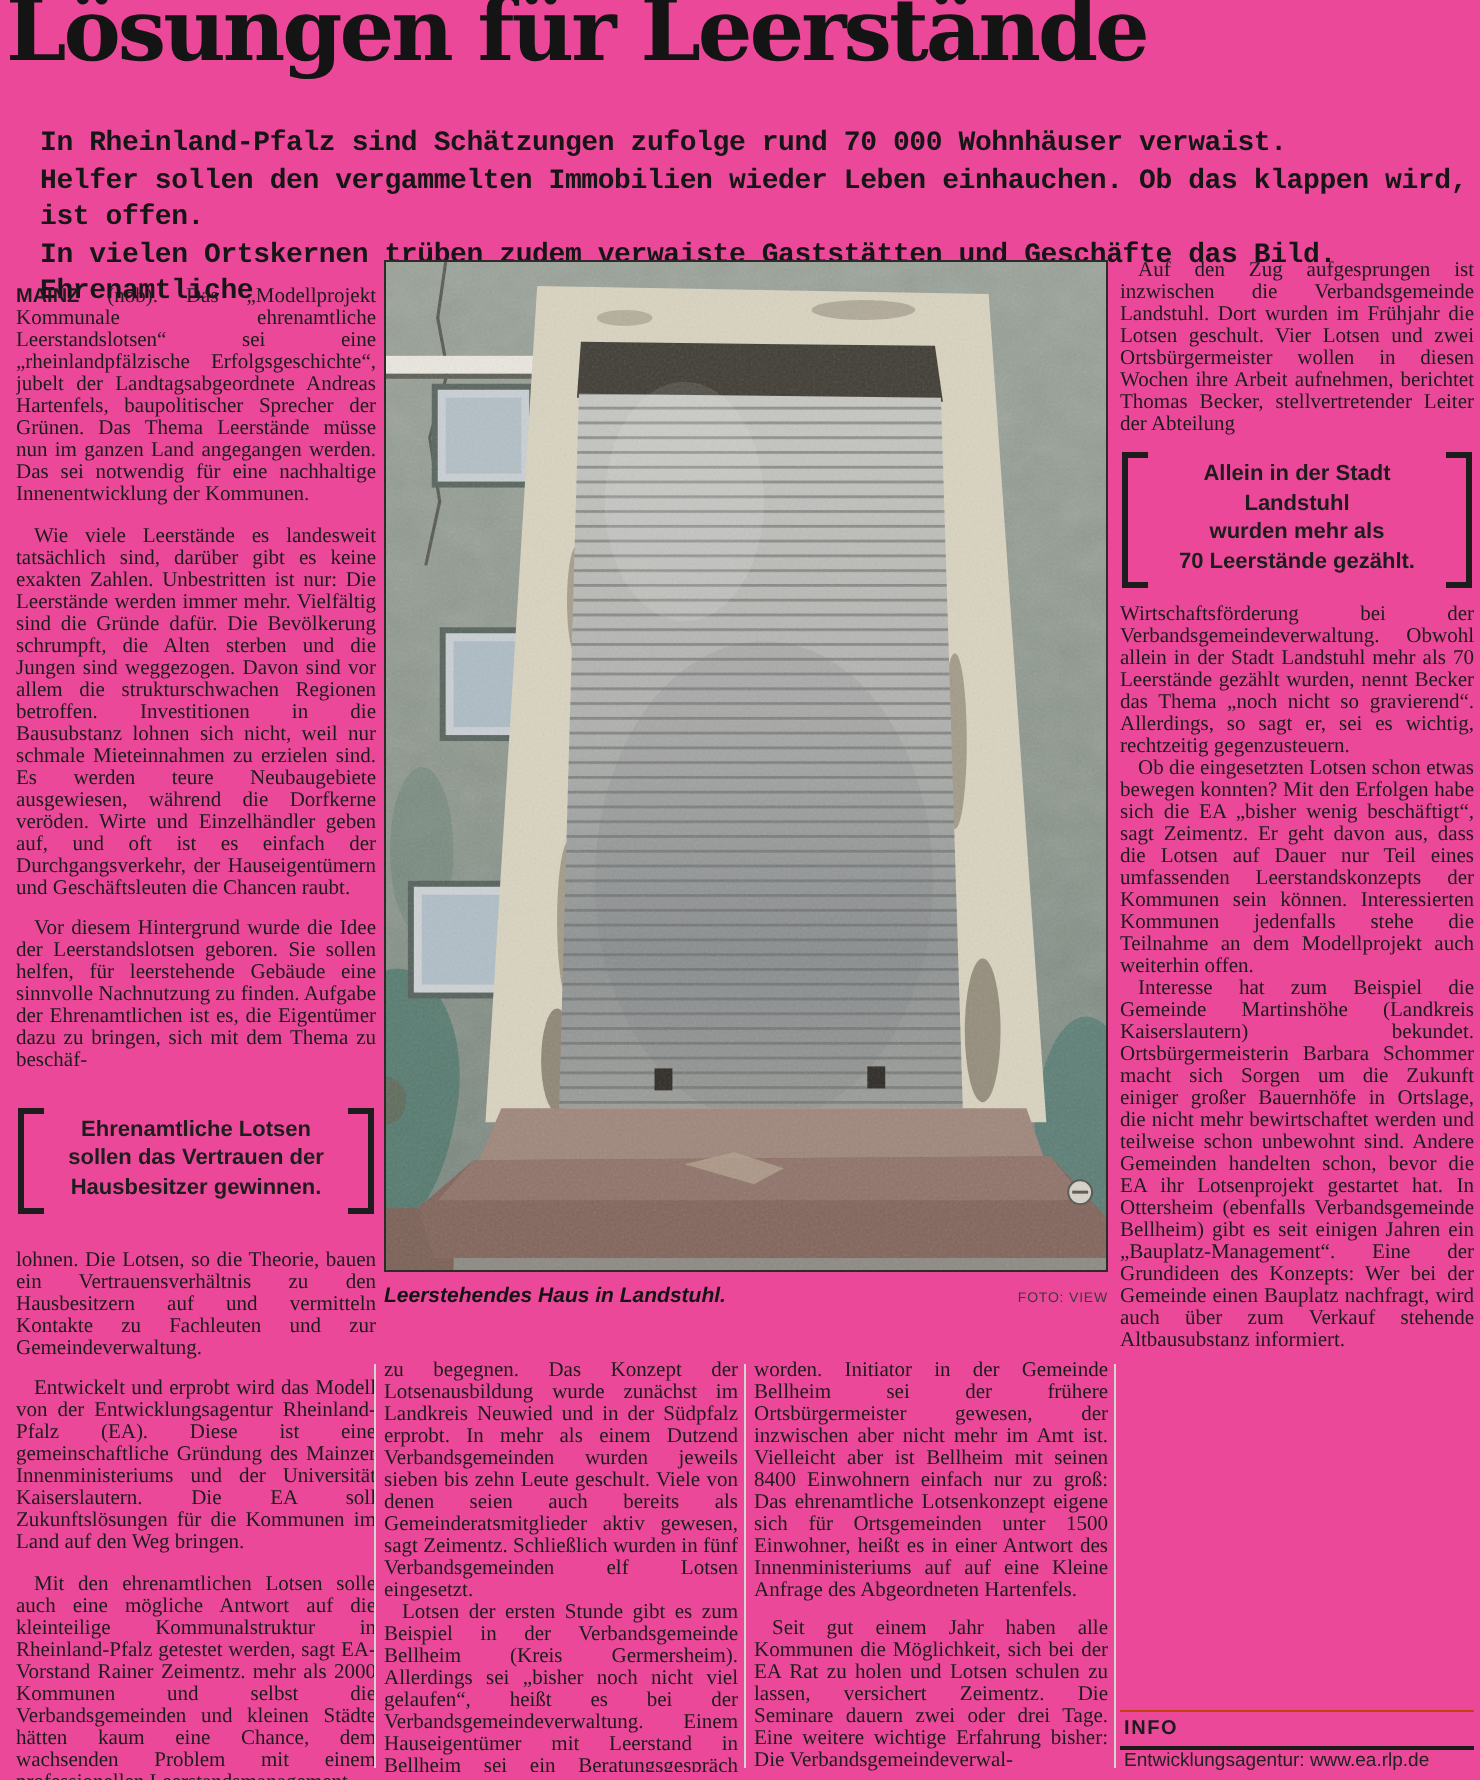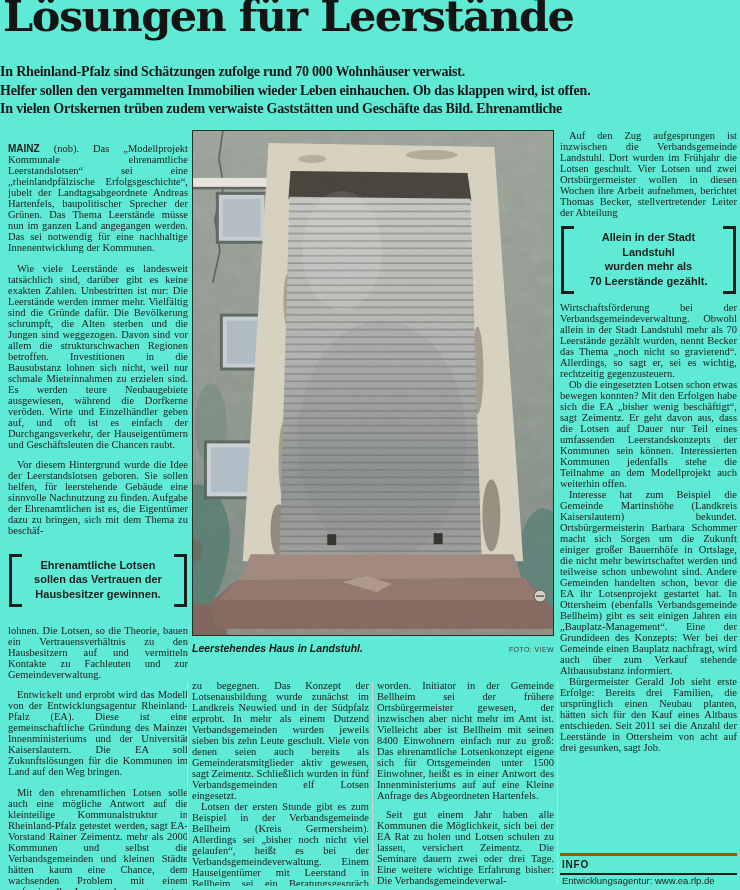--- a/index.html
+++ b/index.html
@@ -1,23 +1,23 @@
 <!DOCTYPE html>
 <html lang="de" style="--bracket: #6f9fb5;"><head>
 <meta charset="utf-8">
 <style>
   html,body{margin:0;padding:0;background:#e8e8e4;}
-  #page{position:relative;width:740px;height:890px;background:#5eead4;overflow:hidden;
+  #page{position:relative;width:740px;height:890px;background:#ec4899;overflow:hidden;
         font-family:"Liberation Serif",serif;color:#1c1c1c;margin:0 auto;}
   
   .headline{position:absolute;left:3px;top:-9px;margin:0;
             font-family:"DejaVu Serif",serif;font-weight:700;font-size:43px;
             letter-spacing:-1.5px;color:#141414;white-space:nowrap;}
-  .lead{position:absolute;left:0;top:63px;width:715px;
-        font-family:Liberation Serif, serif;font-weight:700;font-size:14px;
+  .lead{position:absolute;left:20px;top:63px;width:715px;
+        font-family:Liberation Mono, monospace;font-weight:700;font-size:14px;
         line-height:18.6px;letter-spacing:-0.2px;color:#161616;}
   
   .col{position:absolute;top:130px;font-size:10.5px;line-height:11px;
        text-align:justify;hyphens:auto;-webkit-hyphens:auto;
        display:flex;flex-direction:column;justify-content:space-between;overflow:hidden;}
   .col p{margin:0;}
   .col .indent{text-indent:9px;}
   .col1{left:8px;width:180px;height:754px;margin-top:13px;}
   .col2{left:192px;width:177px;height:206px;top:680px;align-items:center;}
   .col3{left:377px;width:177px;height:206px;top:680px;}
@@ -36,21 +36,21 @@
   .photo{position:absolute;left:192px;top:130px;width:362px;height:506px;margin:0;
          border:1.5px solid #2b2b28;box-sizing:border-box;background:#8a948a;}
   .photo svg{display:block;width:100%;height:100%;}
   .caption-row{position:absolute;left:192px;top:642px;width:362px;
                display:flex;justify-content:space-between;align-items:baseline;}
   .caption{font-family:"Liberation Sans",sans-serif;font-weight:700;font-size:10.5px;color:#141414;font-style:italic;}
   .credit{font-family:"Liberation Sans",sans-serif;font-size:7px;letter-spacing:0.4px;color:#3a3a3a;}
   
   .info{margin-top:auto;padding-top:4px;}
   .info-label{font-family:"Liberation Sans",sans-serif;font-weight:700;font-size:10px;
-              letter-spacing:0.8px;border-top:3px solid #c2410c;border-bottom:2px solid #1b1b1b;
+              letter-spacing:0.8px;border-top:1px solid #c2410c;border-bottom:2px solid #1b1b1b;
               padding:3px 0 3px 2px;text-align:left;}
   .info-text{font-family:"Liberation Sans",sans-serif;font-size:9.5px;padding:0 0 0 2px;
              text-align:left;color:#222;}
   
   .vsep{position:absolute;width:1px;background:#d4d4d0;}
   .sep1{left:187px;top:682px;height:202px;}
   .sep2{left:372px;top:682px;height:202px;}
   .sep3{left:557px;top:682px;height:202px;}
 </style>
 </head>
@@ -192,21 +192,20 @@
     <div class="pullquote">
       <span class="bk bkl"></span>
       <span class="bk bkr"></span>
       <div>Allein in der Stadt Landstuhl</div>
       <div>wurden mehr als</div>
       <div>70 Leerstände gezählt.</div>
     </div>
     <p>Wirtschaftsförderung bei der Verbandsgemeindeverwaltung. Obwohl allein in der Stadt Landstuhl mehr als 70 Leerstände gezählt wurden, nennt Becker das Thema „noch nicht so gravierend“. Allerdings, so sagt er, sei es wichtig, rechtzeitig gegenzusteuern.</p>
     <p class="indent">Ob die eingesetzten Lotsen schon etwas bewegen konnten? Mit den Erfolgen habe sich die EA „bisher wenig beschäftigt“, sagt Zeimentz. Er geht davon aus, dass die Lotsen auf Dauer nur Teil eines umfassenden Leerstandskonzepts der Kommunen sein können. Interessierten Kommunen jedenfalls stehe die Teilnahme an dem Modellprojekt auch weiterhin offen.</p>
     <p class="indent">Interesse hat zum Beispiel die Gemeinde Martinshöhe (Landkreis Kaiserslautern) bekundet. Ortsbürgermeisterin Barbara Schommer macht sich Sorgen um die Zukunft einiger großer Bauernhöfe in Ortslage, die nicht mehr bewirtschaftet werden und teilweise schon unbewohnt sind. Andere Gemeinden handelten schon, bevor die EA ihr Lotsenprojekt gestartet hat. In Ottersheim (ebenfalls Verbandsgemeinde Bellheim) gibt es seit einigen Jahren ein „Bauplatz-Management“. Eine der Grundideen des Konzepts: Wer bei der Gemeinde einen Bauplatz nachfragt, wird auch über zum Verkauf stehende Altbausubstanz informiert.</p>
-    <p class="indent">Bürgermeister Gerald Job sieht erste Erfolge: Bereits drei Familien, die ursprünglich einen Neubau planten, hätten sich für den Kauf eines Altbaus entschieden. Seit 2011 sei die Anzahl der Leerstände in Ottersheim von acht auf drei gesunken, sagt Job.</p>
     <div class="info">
       <div class="info-label">INFO</div>
       <div class="info-text">Entwicklungsagentur: www.ea.rlp.de</div>
     </div>
   </div>
 
   <div class="vsep sep1"></div>
   <div class="vsep sep2"></div>
   <div class="vsep sep3"></div>
 

